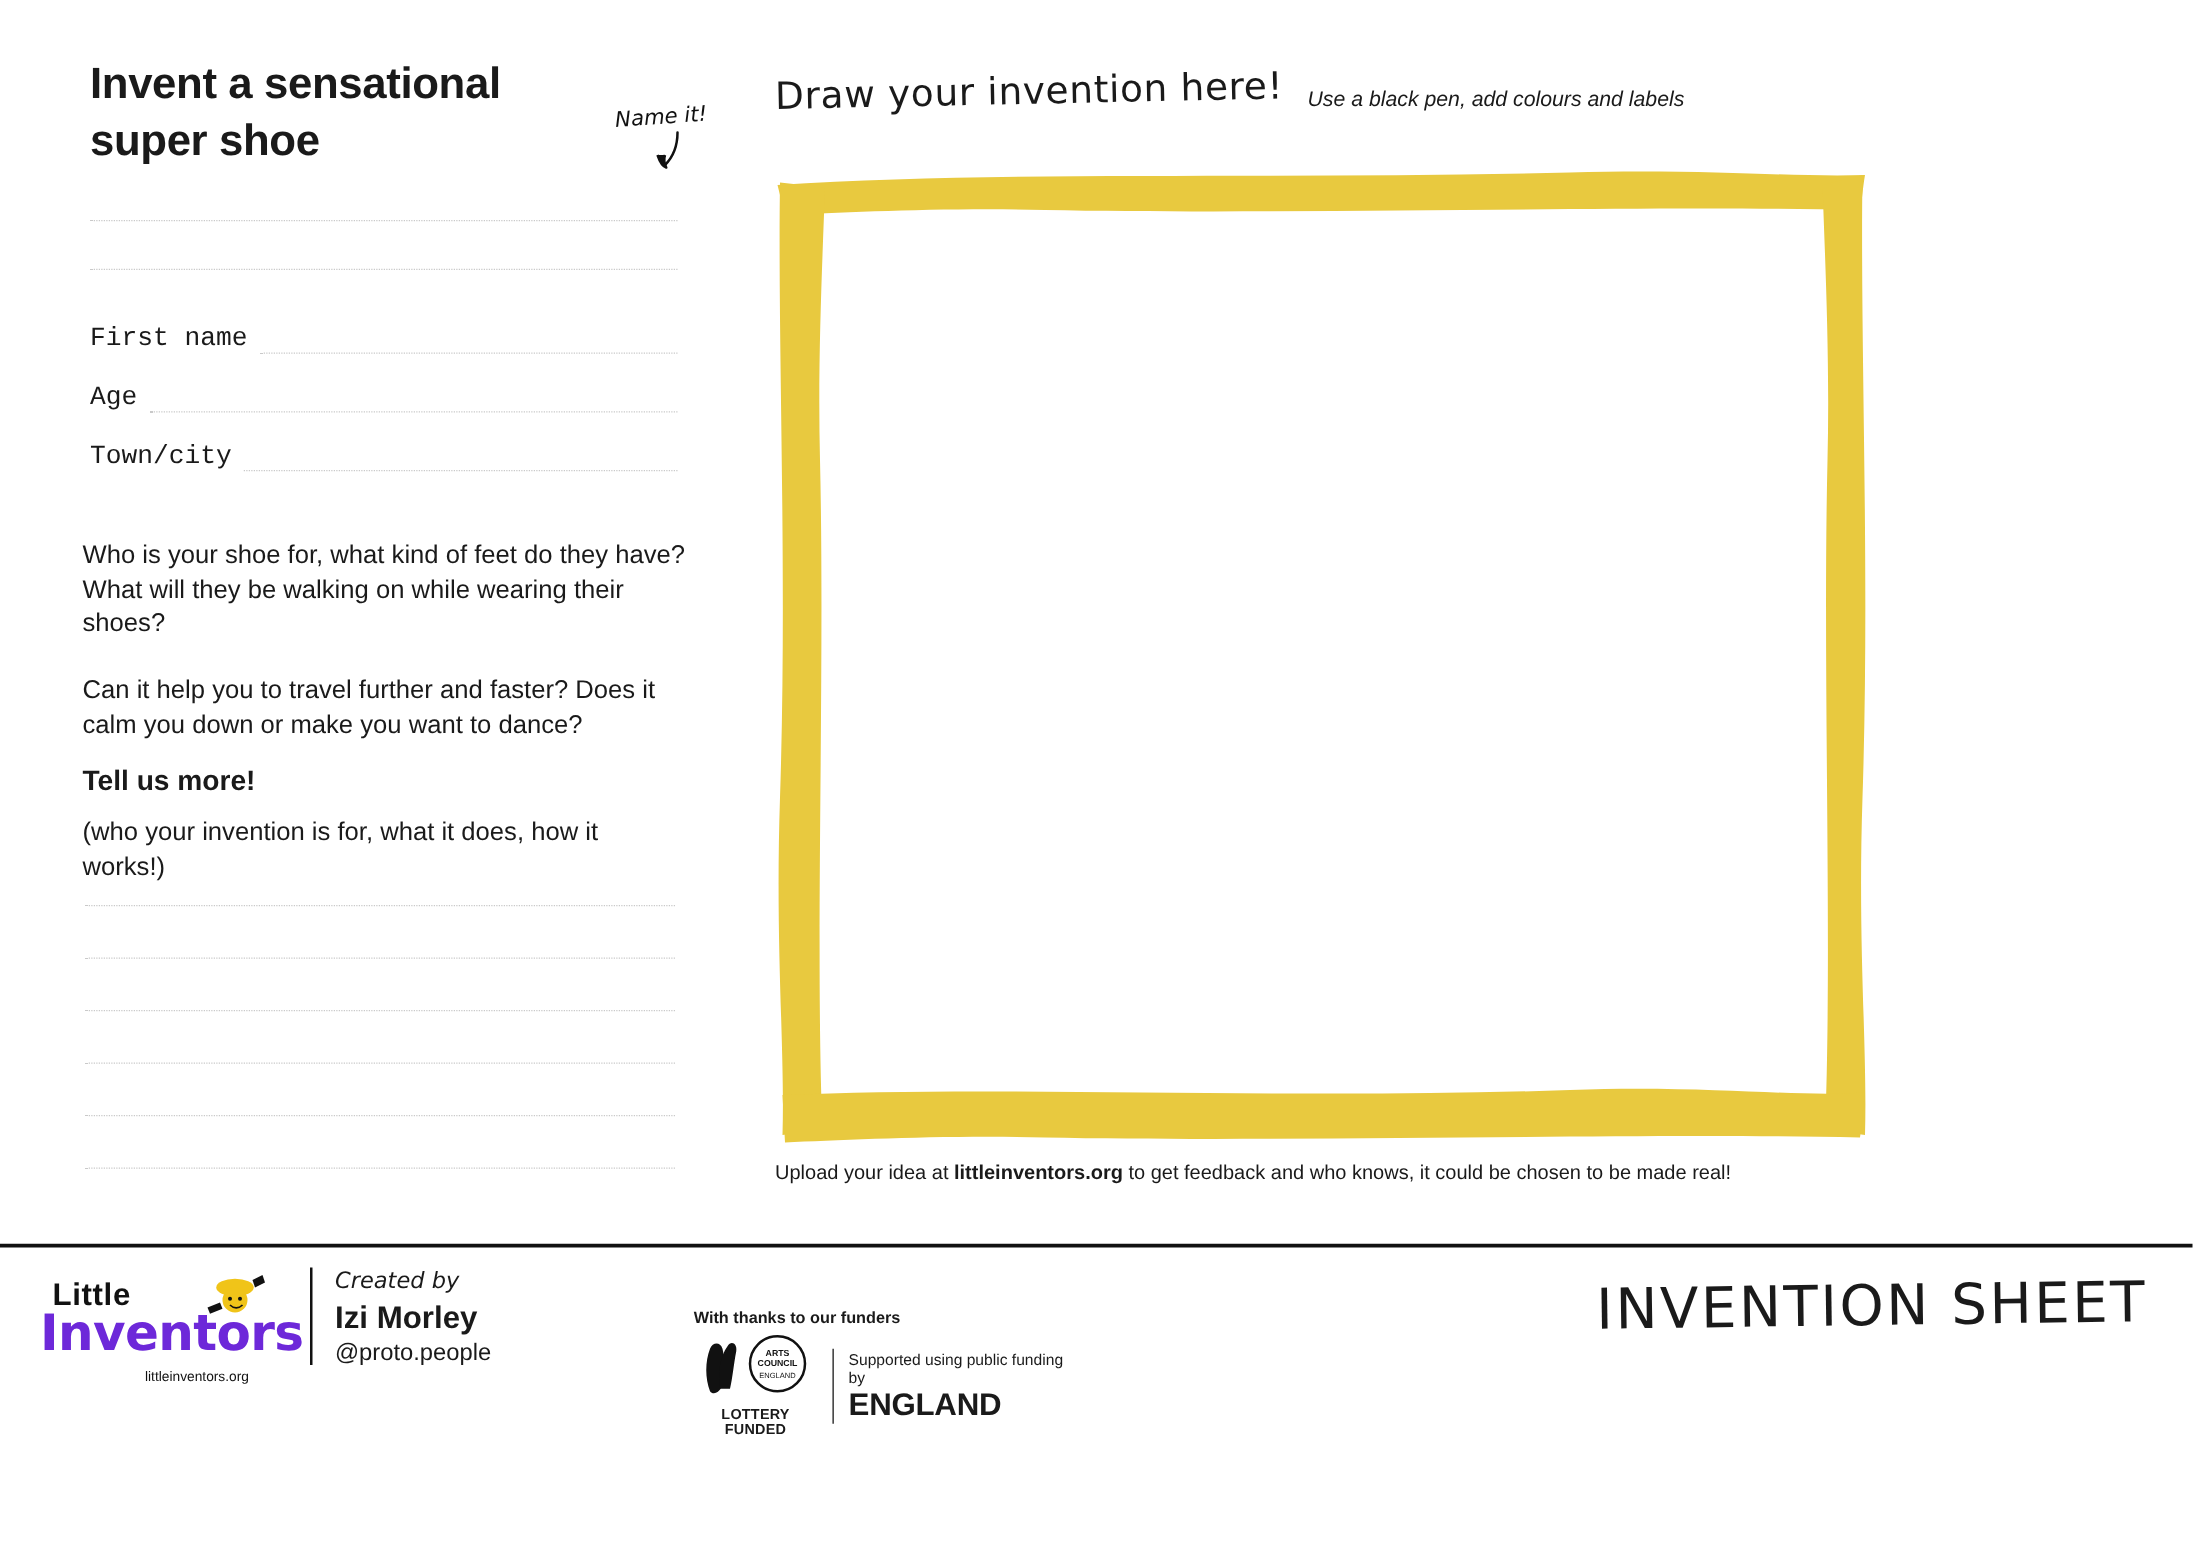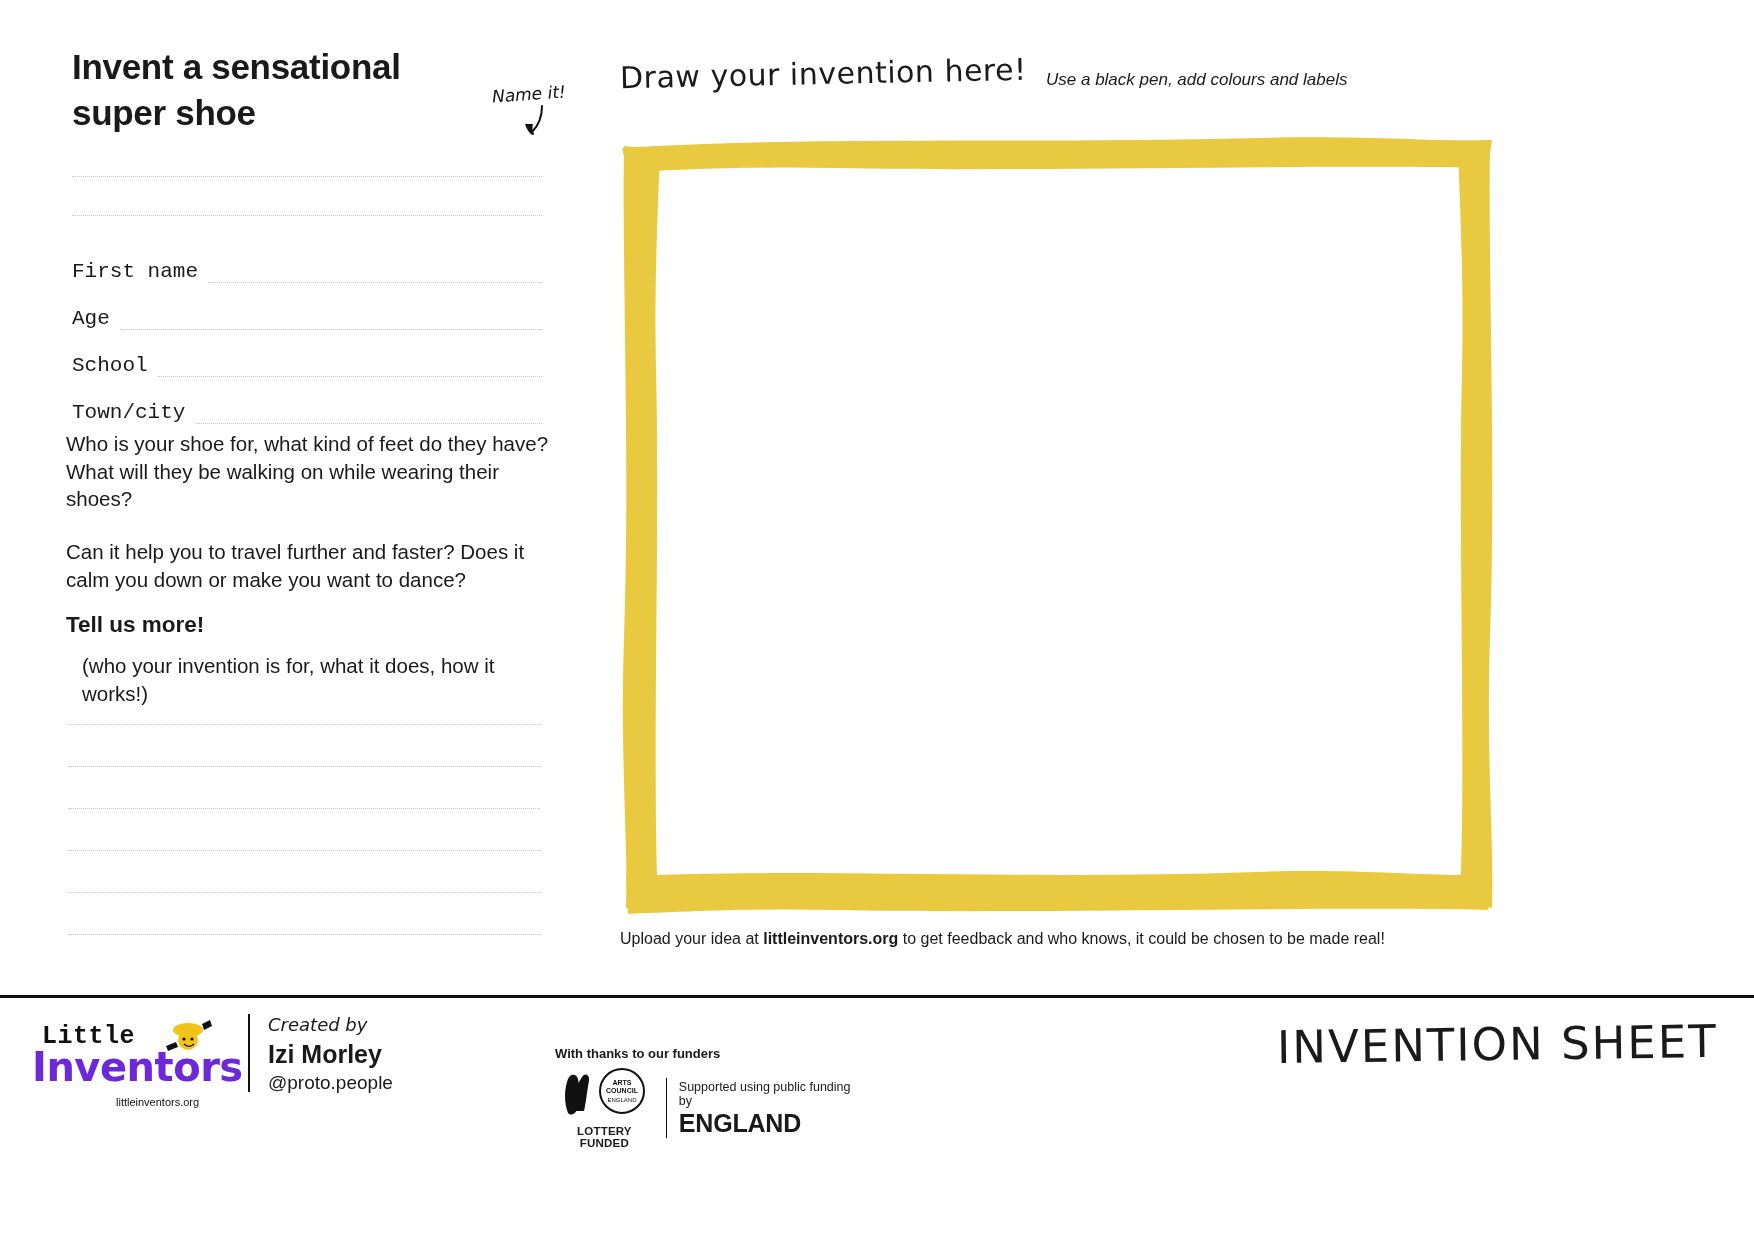--- a/index.html
+++ b/index.html
@@ -101,21 +101,21 @@
   .tell-us {
     position: absolute;
     left: 66px;
     top: 612px;
     font-size: 22.5px;
     font-weight: bold;
     text-align: right;
   }
   .tell-us-sub {
     position: absolute;
-    left: 82px;
+    left: 66px;
     top: 652px;
     width: 460px;
     font-size: 20.5px;
     line-height: 1.35;
   }
 
   .write-lines {
     position: absolute;
     left: 68px;
     top: 724px;
@@ -180,21 +180,21 @@
   }
 
   .li-logo {
     position: absolute;
     left: 30px;
     top: 20px;
     width: 205px;
     height: 98px;
   }
   .li-logo .l1 {
-    font-family: Liberation Mono, monospace;
+    font-family: Liberation Sans, sans-serif;
     font-weight: bold;
     font-size: 25px;
     letter-spacing: 0.5px;
     position: absolute;
     left: 12px;
     top: 4px;
     color: #111;
   }
   .li-logo .l2 {
     font-family: "DejaVu Sans", sans-serif;
@@ -323,24 +323,20 @@
   <div class="dotline"></div>
 </div>
 
 <div class="fields">
   <div class="field-row">
     <span class="field-label">First name</span>
     <span class="field-line"></span>
   </div>
   <div class="field-row">
     <span class="field-label">Age</span>
-    <span class="field-line"></span>
-  </div>
-  <div class="field-row">
-    <span class="field-label">School</span>
     <span class="field-line"></span>
   </div>
   <div class="field-row">
     <span class="field-label">Town/city</span>
     <span class="field-line"></span>
   </div>
 </div>
 
 <div class="prompt p1">Who is your shoe for, what kind of feet do they have? What will they be walking on while wearing their shoes?</div>
 <div class="prompt p2">Can it help you to travel further and faster? Does it calm you down or make you want to dance?</div>

